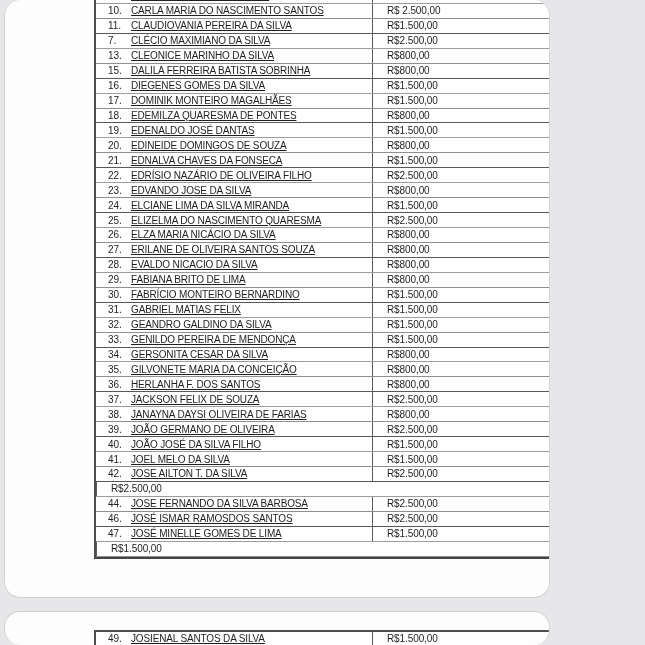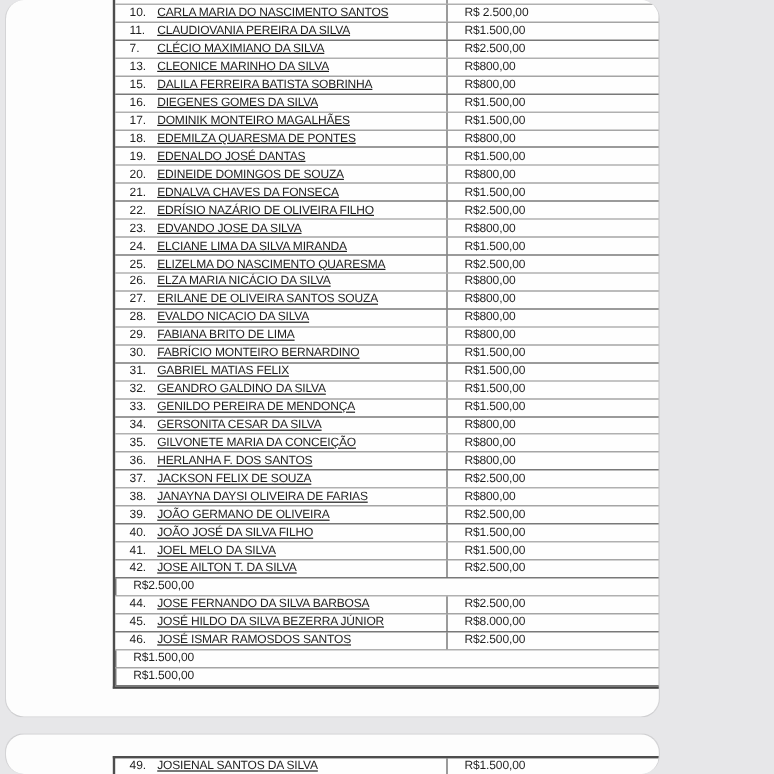--- a/index.html
+++ b/index.html
@@ -357,37 +357,34 @@
   </div>
 
   <div class="row">
     <div class="cell name-cell">
       <span class="num">44.</span>
       <span class="bname">JOSE FERNANDO DA SILVA BARBOSA</span>
     </div>
     <div class="cell value-cell">R$2.500,00</div>
   </div>
 
-  <div class="row">
-    <div class="cell name-cell">
-      <span class="num">45.</span>
-      <span class="bname">JOSÉ HILDO DA SILVA BEZERRA JÚNIOR</span>
-    </div>
-    <div class="cell value-cell">R$8.000,00</div>
-  </div>
 
   <div class="row">
     <div class="cell name-cell">
       <span class="num">46.</span>
       <span class="bname">JOSÉ ISMAR RAMOSDOS SANTOS</span>
     </div>
     <div class="cell value-cell">R$2.500,00</div>
   </div>
 
   <div class="row">
+    <div class="cell name-cell">
+      <span class="num">47.</span>
+      <span class="bname">JOSÉ MINELLE GOMES DE LIMA</span>
+    </div>
     <div class="cell value-cell">R$1.500,00</div>
   </div>
 
   <div class="row">
     <div class="cell value-cell">R$1.500,00</div>
   </div>
 </div>
   </div>
 
   <div class="page page2">

